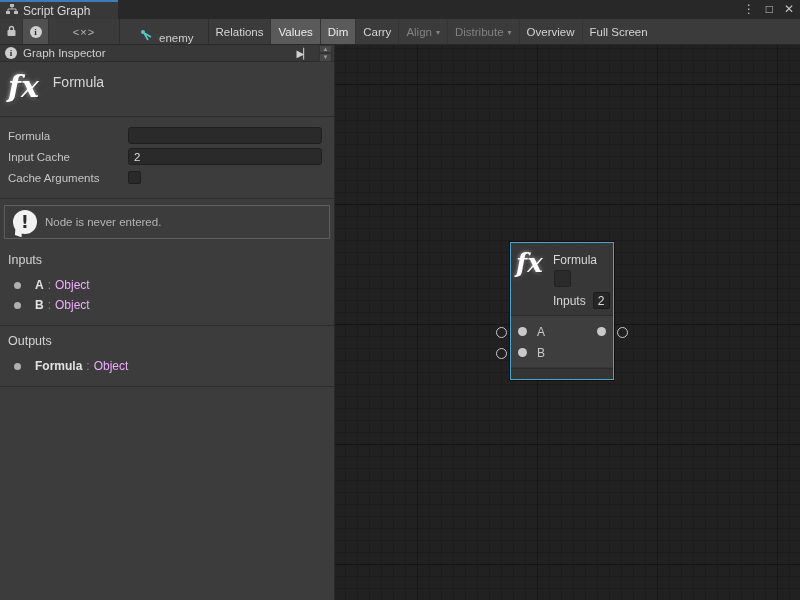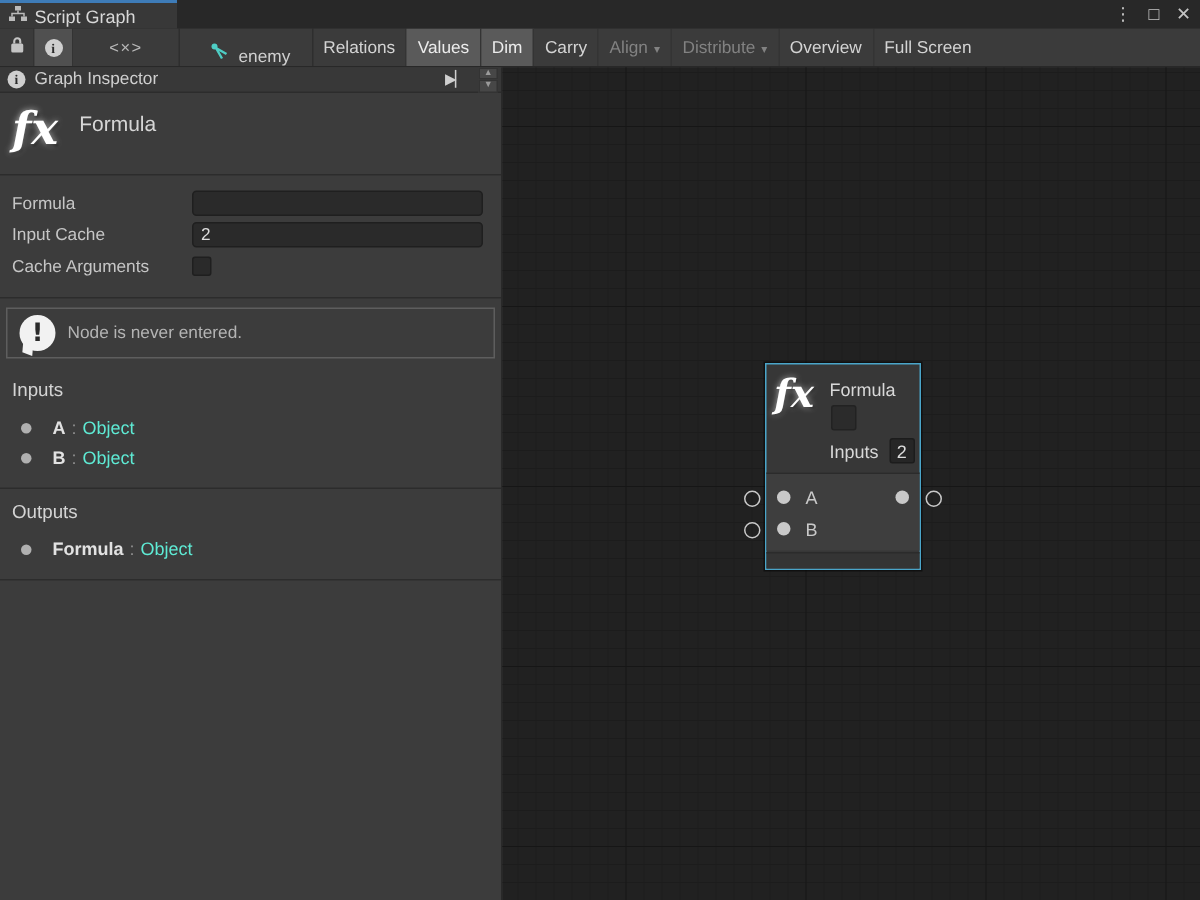--- a/index.html
+++ b/index.html
@@ -58,21 +58,21 @@
   .warn-icon .bubble { width:24px; height:24px; border-radius:50%; background:#f2f2f2; color:#2b2b2b; font-weight:bold; font-size:17px; display:flex; align-items:center; justify-content:center; font-family:"DejaVu Sans",sans-serif; }
   .warn-icon .tail { position:absolute; left:2px; bottom:-2px; width:7px; height:7px; background:#f2f2f2; transform:rotate(20deg) skew(15deg); }
   .warn-text { color:#b4b4b4; font-size:11.5px; }
 
   .section { border-bottom:1px solid #2c2c2c; padding:8px 8px 10px 8px; }
   .sec-title { font-size:12.5px; color:#d4d4d4; margin-bottom:8px; }
   .pin-row { display:flex; align-items:center; height:20px; }
   .pin-dot { width:7px; height:7px; border-radius:50%; background:#b0b0b0; margin:0 14px 0 6px; }
   .pin-name { font-weight:bold; color:#e2e2e2; font-size:12px; }
   .pin-sep { color:#8f8f8f; margin:0 4px; }
-  .pin-type { color:#5eead4; font-size:12px; }
+  .pin-type { color:#f0abfc; font-size:12px; }
   .insp-rest { flex:1; }
 
   
   .canvas { position:relative; flex:1; background-color:#212121;
     background-image:
       linear-gradient(#161616 1px, transparent 1px),
       linear-gradient(90deg,#161616 1px, transparent 1px),
       linear-gradient(#1c1c1c 1px, transparent 1px),
       linear-gradient(90deg,#1c1c1c 1px, transparent 1px);
     background-size:120px 120px,120px 120px,12px 12px,12px 12px;

